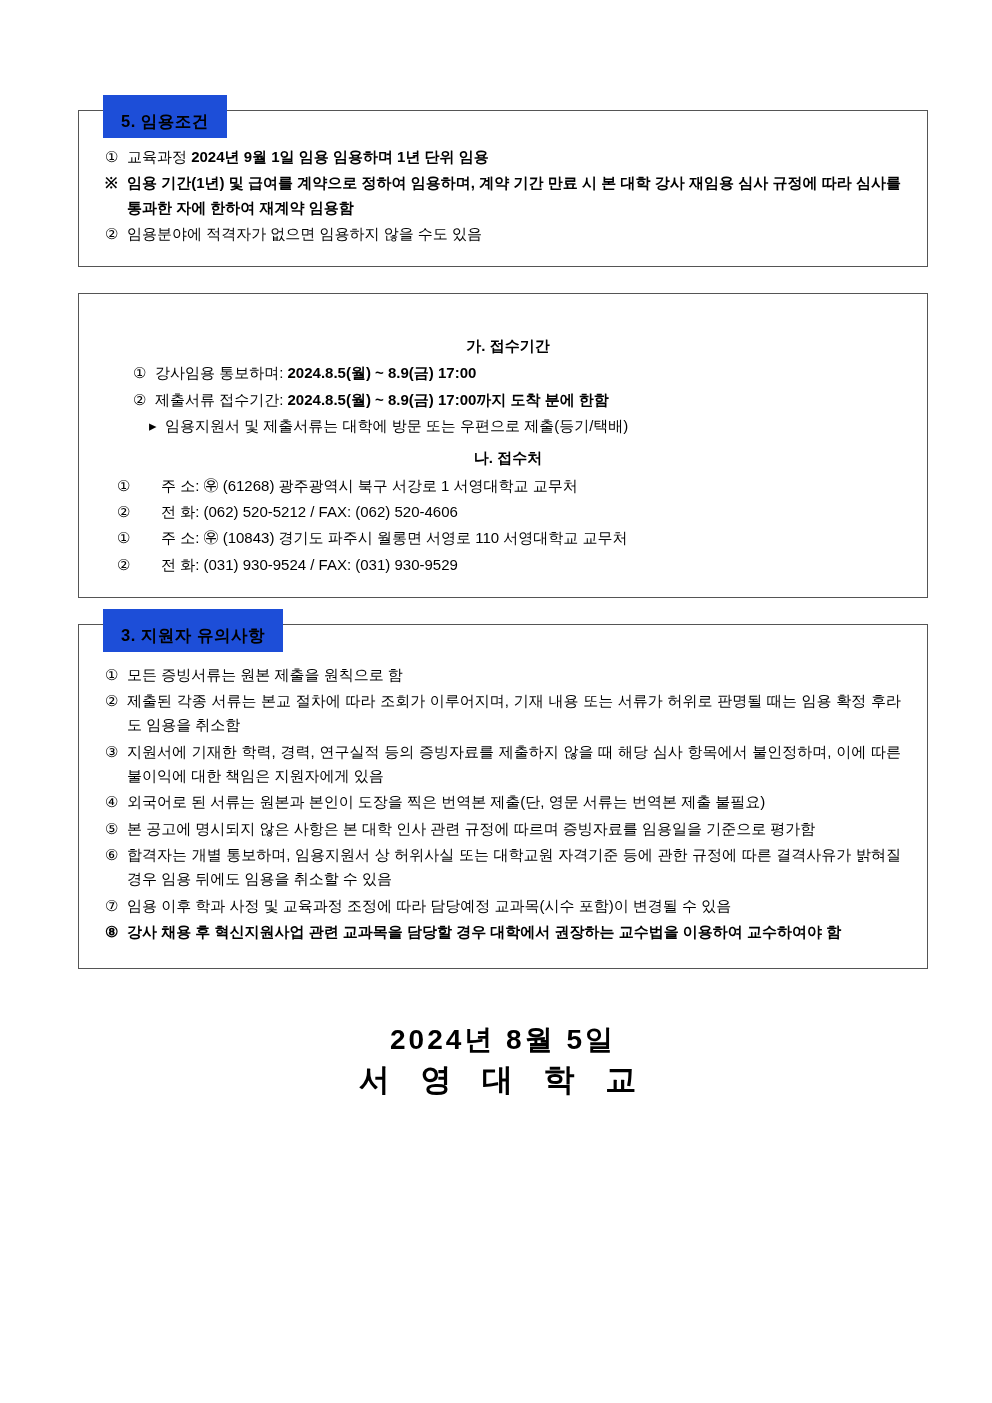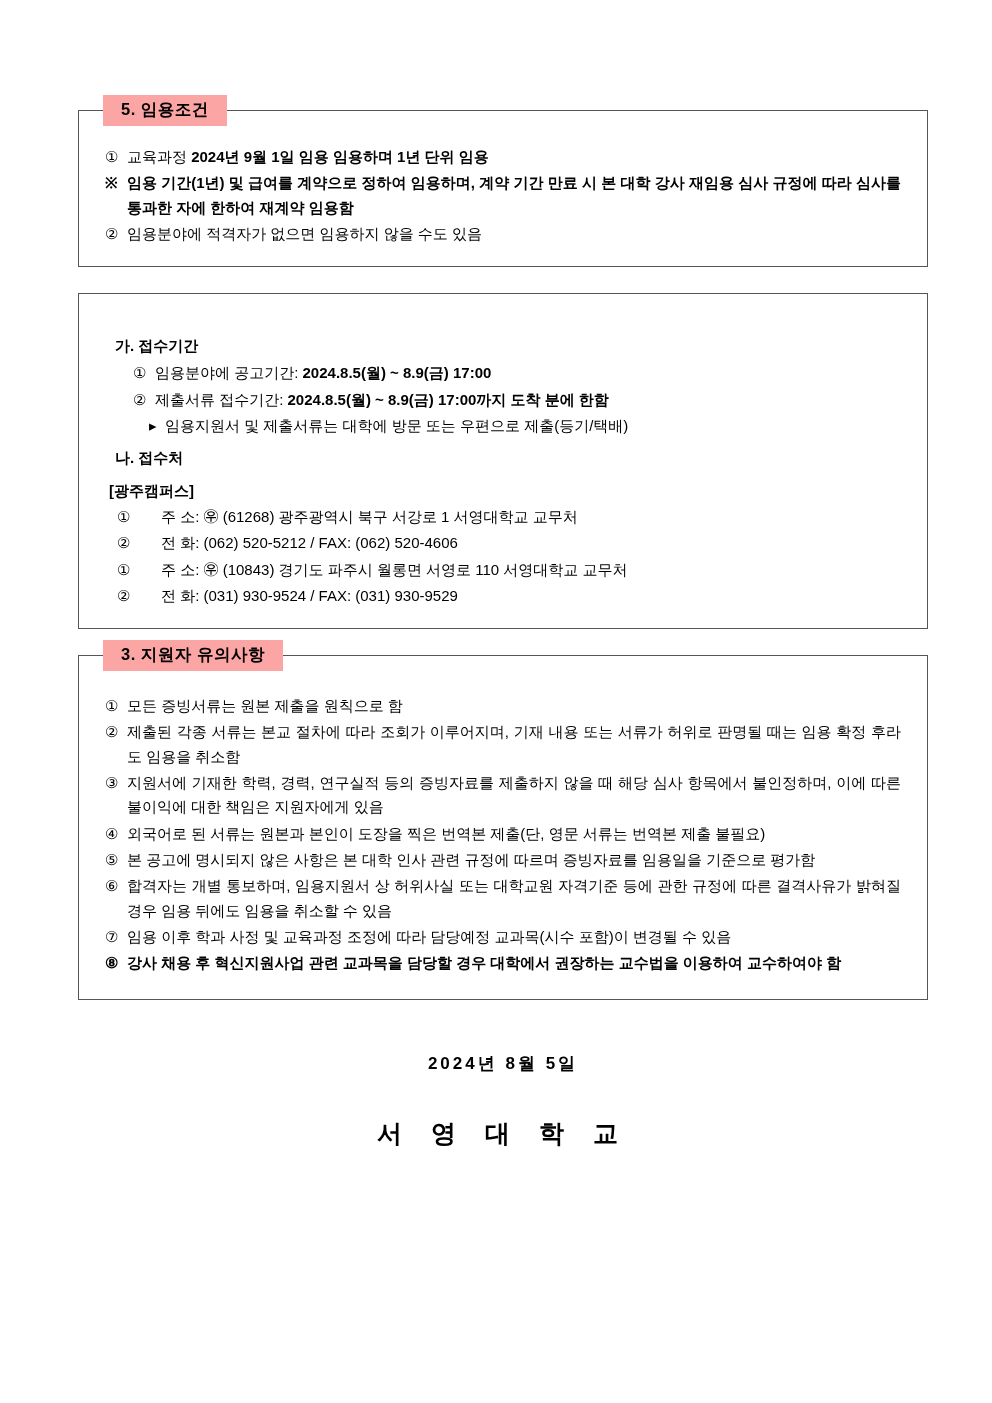--- a/index.html
+++ b/index.html
@@ -24,22 +24,22 @@
   .section {
     border: 1px solid #555555;
     position: relative;
     margin-bottom: 26px;
     box-sizing: border-box;
   }
   .section-title {
     position: absolute;
     top: -16px;
     left: 24px;
-    background: #fca5a5;
-    padding: 4px 18px 5px 18px;
+    background: #1d4ed8;
+    padding: 16px 18px 5px 18px;
     font-size: 16.5px;
     font-weight: bold;
     letter-spacing: 0.5px;
     white-space: nowrap;
   }
   .section-body {
     padding: 32px 26px 18px 26px;
     font-size: 15px;
     line-height: 1.62;
   }
@@ -58,39 +58,39 @@
     flex: 1 1 auto;
   }
   .indent-1 { padding-left: 12px; }
   .indent-2 { padding-left: 28px; }
   .indent-3 { padding-left: 44px; }
   .b { font-weight: bold; }
   .sub-head {
     font-weight: bold;
     margin: 8px 0 3px 10px;
     font-size: 15px;
+    text-align: center;
   }
   .bracket-head {
     font-weight: bold;
     margin: 8px 0 2px 4px;
     font-size: 15px;
   }
   
   .footer {
     text-align: center;
     margin-top: 52px;
   }
   .footer-date {
-    font-size: 17px;
+    font-size: 28px;
     font-weight: bold;
     letter-spacing: 3px;
-    margin-bottom: 42px;
   }
   .footer-univ {
-    font-size: 25px;
+    font-size: 31px;
     font-weight: bold;
     letter-spacing: 11px;
   }
   .nowrap { white-space: nowrap; margin-left: 22px; }
   .just { text-align: justify; }
 </style>
 </head>
 <body>
 
 <div class="page">
@@ -117,36 +117,35 @@
     </div>
   </div>
 
   <div class="section">
     <div class="section-body">
 
       <div class="sub-head">가. 접수기간</div>
 
       <div class="li indent-2">
         <span class="marker">①</span>
-        <span class="li-text"><span>임용분야에 공고기간: </span><span class="b">2024.8.5(월) ~ 8.9(금) 17:00</span></span>
+        <span class="li-text"><span>강사임용 통보하며: </span><span class="b">2024.8.5(월) ~ 8.9(금) 17:00</span></span>
       </div>
 
       <div class="li indent-2">
         <span class="marker">②</span>
         <span class="li-text"><span>제출서류 접수기간: </span><span class="b">2024.8.5(월) ~ 8.9(금) 17:00까지 도착 분에 한함</span></span>
       </div>
 
       <div class="li indent-3">
         <span class="marker" style="width:16px">▸</span>
         <span class="li-text">임용지원서 및 제출서류는 대학에 방문 또는 우편으로 제출(등기/택배)</span>
       </div>
 
       <div class="sub-head">나. 접수처</div>
 
-      <div class="bracket-head">[광주캠퍼스]</div>
       <div class="li indent-1">
         <span class="marker">①</span>
         <span class="li-text"><span class="nowrap">주 소:</span> <span>㉾ (61268) 광주광역시 북구 서강로 1 서영대학교 교무처</span></span>
       </div>
       <div class="li indent-1">
         <span class="marker">②</span>
         <span class="li-text"><span class="nowrap">전 화:</span> <span>(062) 520-5212 / FAX: (062) 520-4606</span></span>
       </div>
 
       <div class="li indent-1">

